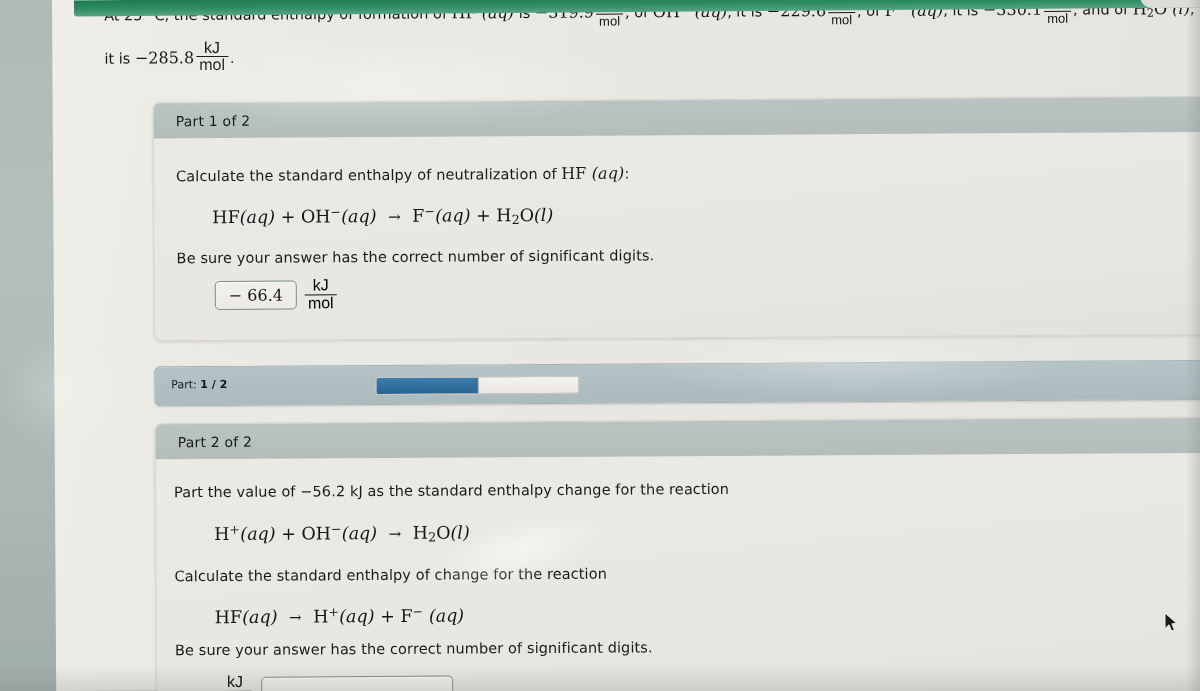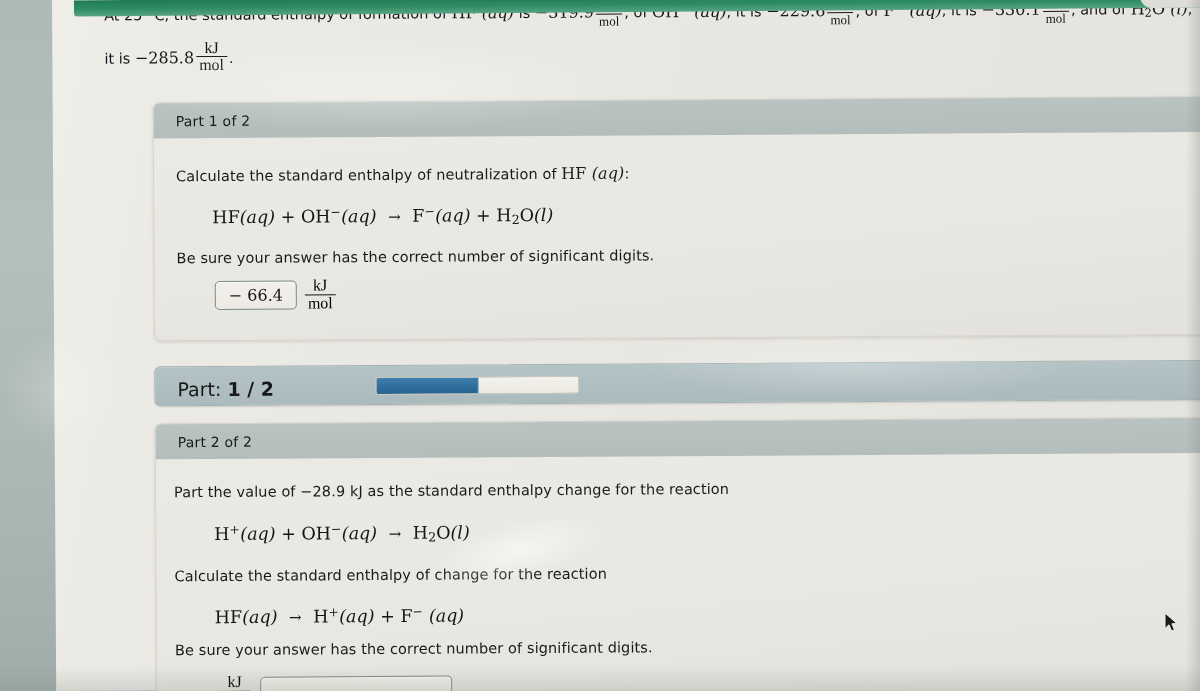--- a/index.html
+++ b/index.html
@@ -54,21 +54,21 @@
   
   .sans{font-family:"DejaVu Sans","Liberation Sans",sans-serif;}
   .serif{font-family:"DejaVu Serif","Liberation Serif",serif;}
   .prompt{
     font-size:14.5px;color:#1a1a1a;letter-spacing:.1px;
   }
   .mathtxt{font-family:"DejaVu Serif","Liberation Serif",serif;}
 
   
   .frac{display:inline-block;vertical-align:-0.55em;text-align:center;
-        font-family:Liberation Serif, serif;line-height:1.06;margin:0 2px;}
+        font-family:Liberation Sans, sans-serif;line-height:1.06;margin:0 2px;}
   .frac .num{display:block;padding:0 3px;font-size:13px;}
   .frac .den{display:block;border-top:1.3px solid #15151a;padding:0 3px;font-size:13px;}
   .frac.big .num{font-size:16px;}
   .frac.big .den{font-size:16px;}
 
   
   #stmt{
     position:absolute;left:52px;top:3px;width:1105px;
     font-size:14.5px;color:#16161a;line-height:1.55;
   }
@@ -108,21 +108,21 @@
   }
   .ansbox.empty{min-width:170px;}
 
   
   #progstrip{
     position:absolute;left:100px;top:367px;width:1095px;height:38px;
     background:linear-gradient(180deg,#b4c3c6 0%,#abbabd 100%);
     border-radius:6px;border:1px solid #a4b2b5;
     box-shadow:0 1px 2px rgba(80,80,70,.18);
   }
-  #proglabel{position:absolute;left:22px;top:11px;font-size:19px;color:#17181a;}
+  #proglabel{position:absolute;left:16px;top:11px;font-size:11px;color:#17181a;}
   #proglabel b{font-weight:700;}
   #progtrack{
     position:absolute;left:220px;top:11px;width:202px;height:16px;
     background:linear-gradient(180deg,#f4f2ec,#eae8e1);
     border:1px solid #c9c7c0;border-radius:3px;overflow:hidden;
   }
   #progfill{
     height:100%;background:linear-gradient(180deg,#3d7fae 0%,#2f6c9b 60%,#2a638f 100%);
     border-right:1px solid #24577e;
   }
@@ -200,21 +200,21 @@
         <div id="proglabel"><span>Part: </span><b>1</b><b> / </b><b>2</b></div>
         <div id="progtrack">
           <div id="progfill" style="width: 50%; background: linear-gradient(rgb(61, 127, 174) 0%, rgb(47, 108, 155) 60%, rgb(42, 99, 143) 100%);"></div>
         </div>
       </div>
 
       <div class="card" id="card2">
         <div class="cardhead">Part 2 of 2</div>
 
         <div id="p2l1" class="prompt">
-          <span>Part the value of </span><span>−28.9 kJ</span><span> as the standard enthalpy change for the reaction</span>
+          <span>Part the value of </span><span>−56.2 kJ</span><span> as the standard enthalpy change for the reaction</span>
         </div>
 
         <div id="p2eq1" class="mathtxt">
           <span><span>H</span><sup class="chg">+</sup><i>(aq)</i></span>
           <span>+</span>
           <span><span>OH</span><sup class="chg">−</sup><i>(aq)</i></span>
           <span style="font-size:15px;padding:0 6px;">→</span>
           <span><span>H</span><sub class="sb">2</sub><span>O</span><i>(l)</i></span>
         </div>
 

